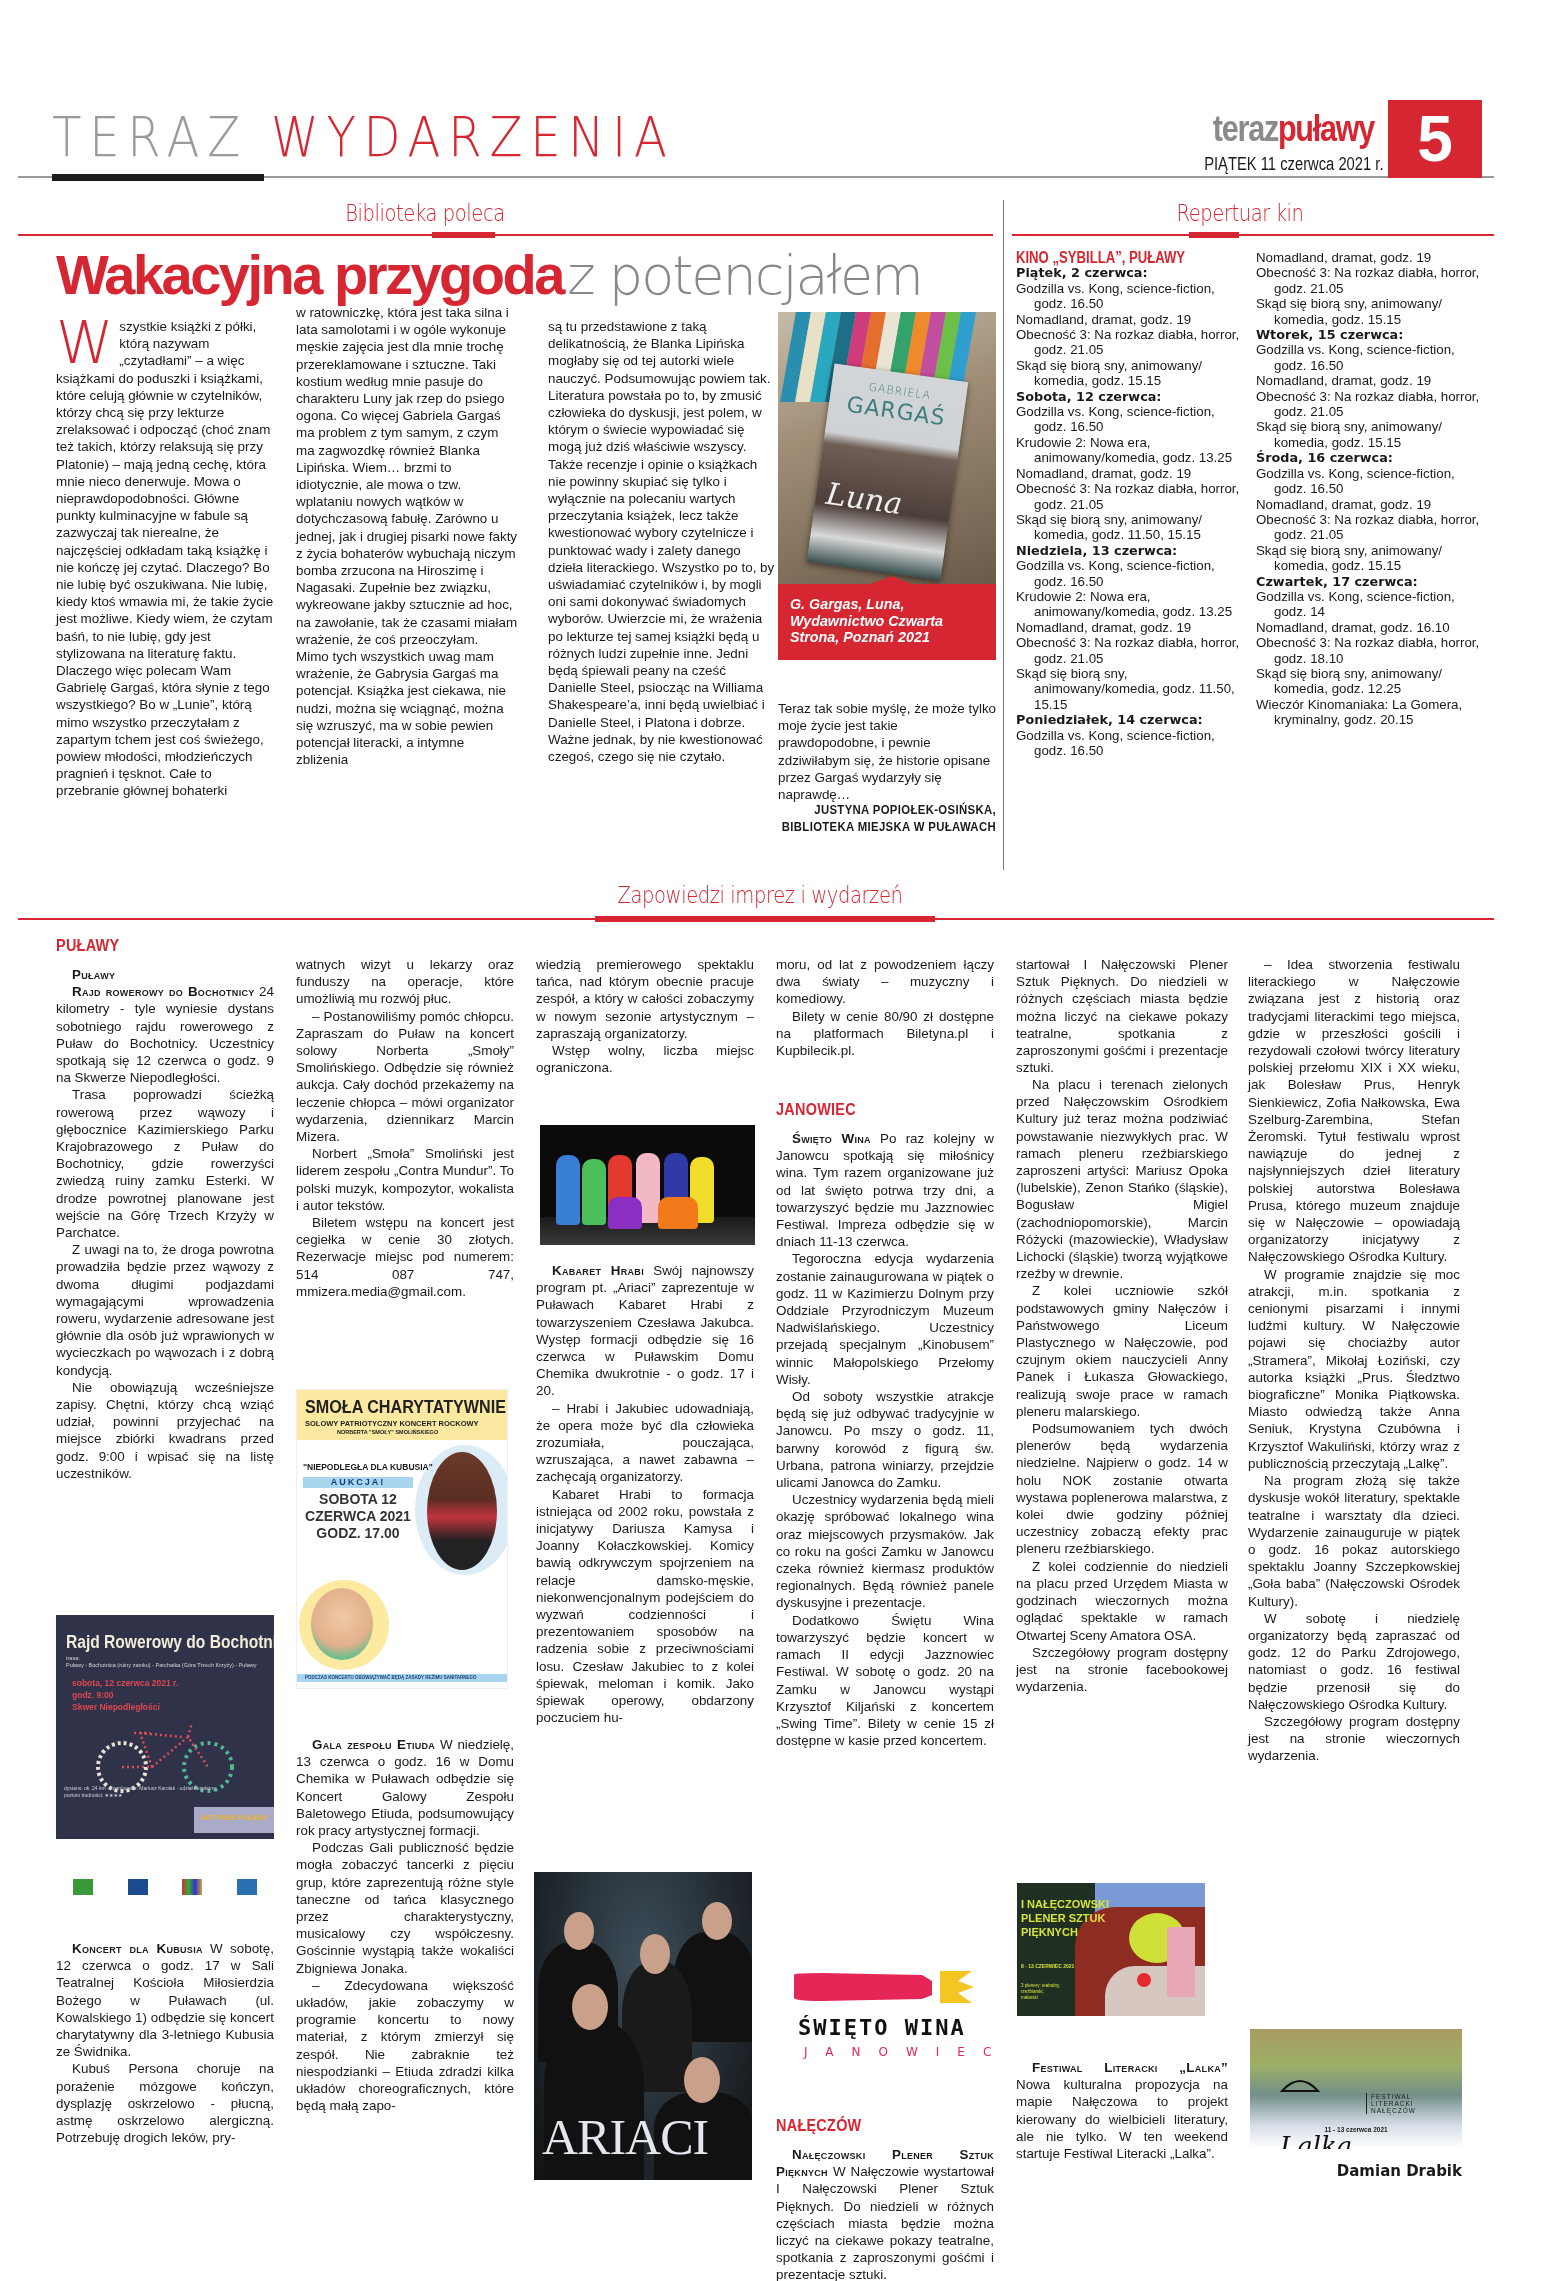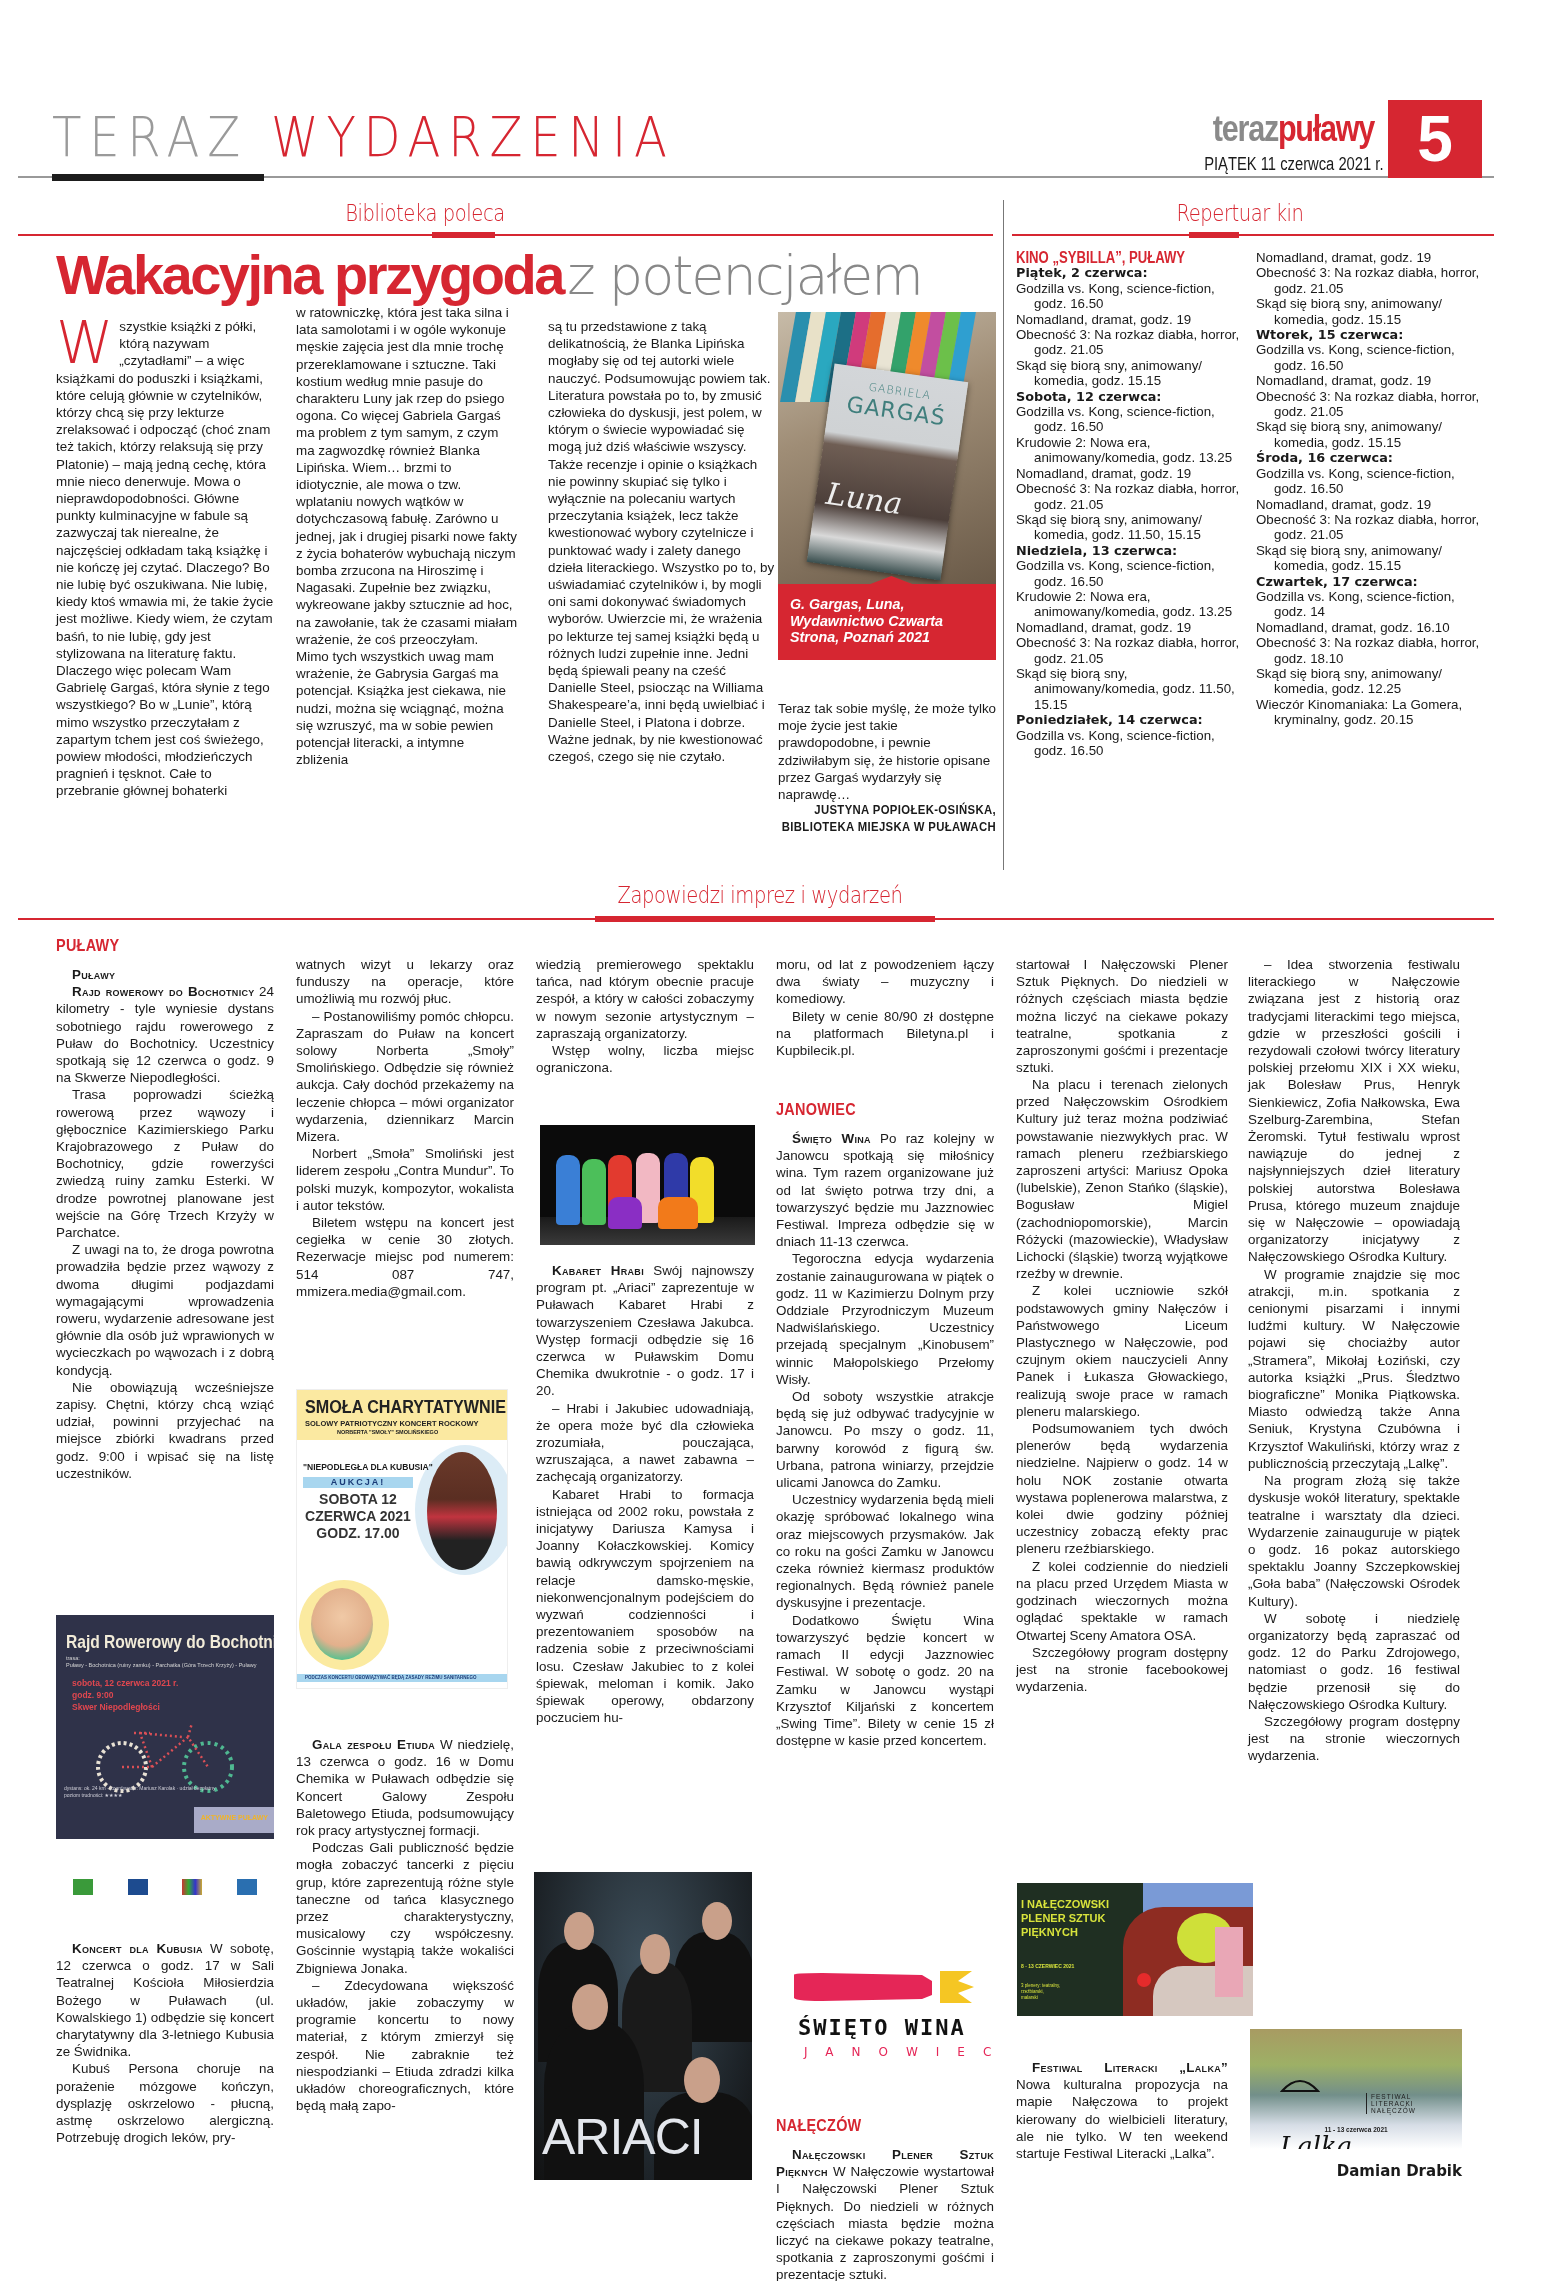--- a/index.html
+++ b/index.html
@@ -79,24 +79,24 @@
   .poster-bike .r { position: absolute; left: 16px; top: 62px; color: #e0474f; font-weight: 700; font-size: 8.5px; line-height: 12px; }
   .poster-bike .small { position: absolute; left: 10px; top: 40px; color: #d5d5d5; font-size: 5.5px; line-height: 7px; white-space: nowrap; }
   .poster-bike .info { position: absolute; left: 8px; top: 170px; color: #cfcfd8; font-size: 5px; line-height: 7px; }
   .poster-bike .logo-box { position: absolute; right: 0; bottom: 6px; width: 80px; height: 26px; background: #a9abc8; }
   .logos-row { left: 56px; top: 1875px; width: 218px; height: 24px; display: flex; justify-content: space-around; align-items: center; }
   .logos-row span { display: block; width: 20px; height: 16px; }
 
   .ariaci { left: 534px; top: 1872px; width: 218px; height: 308px; background: radial-gradient(ellipse at 50% 30%, #3d4e5a 0%, #1d2328 70%, #111 100%); }
   .ariaci .face { position: absolute; border-radius: 50%; background: #c9a08a; }
   .ariaci .suit { position: absolute; background: #111; border-radius: 40% 40% 0 0; }
-  .ariaci .lbl { position: absolute; left: 8px; top: 236px; color: #e3e6ec; font-family: Liberation Sans, sans-serif; font-weight: 200; font-size: 50px; letter-spacing: -1px; }
+  .ariaci .lbl { position: absolute; left: 8px; top: 236px; color: #e3e6ec; font-family: Liberation Serif, serif; font-weight: 200; font-size: 50px; letter-spacing: -1px; }
 
   .wine-logo { left: 782px; top: 1967px; width: 200px; height: 110px; }
-  .plener { left: 1017px; top: 1883px; width: 236px; height: 133px; background: #1f2f22; }
+  .plener { left: 1017px; top: 1883px; width: 188px; height: 133px; background: #1f2f22; }
   .plener .txt { position: absolute; left: 4px; top: 14px; color: #d8e33c; font-weight: 700; font-size: 11px; line-height: 14px; }
   .plener .d8 { position: absolute; left: 4px; top: 80px; color: #d8e33c; font-size: 5px; font-weight: 700; }
   .lalka { left: 1250px; top: 2029px; width: 212px; height: 120px; background: linear-gradient(180deg, #a89b62 0%, #9db066 30%, #728f8a 55%, #d6dde6 80%, #fff 100%); }
   .lalka .logo { position: absolute; left: 30px; top: 62px; font-family: "DejaVu Serif", serif; font-style: italic; font-size: 26px; color: #111; margin-top: 40px; }
   .lalka .fl { position: absolute; left: 116px; top: 64px; font-size: 6.5px; line-height: 7px; letter-spacing: 1px; border-left: 1px solid #222; padding-left: 4px; color: #222; }
   .lalka .dt { position: absolute; left: 0; width: 100%; top: 97px; text-align: center; font-weight: 700; font-size: 6.5px; color: #222; }
 </style>
 </head>
 <body>
 

